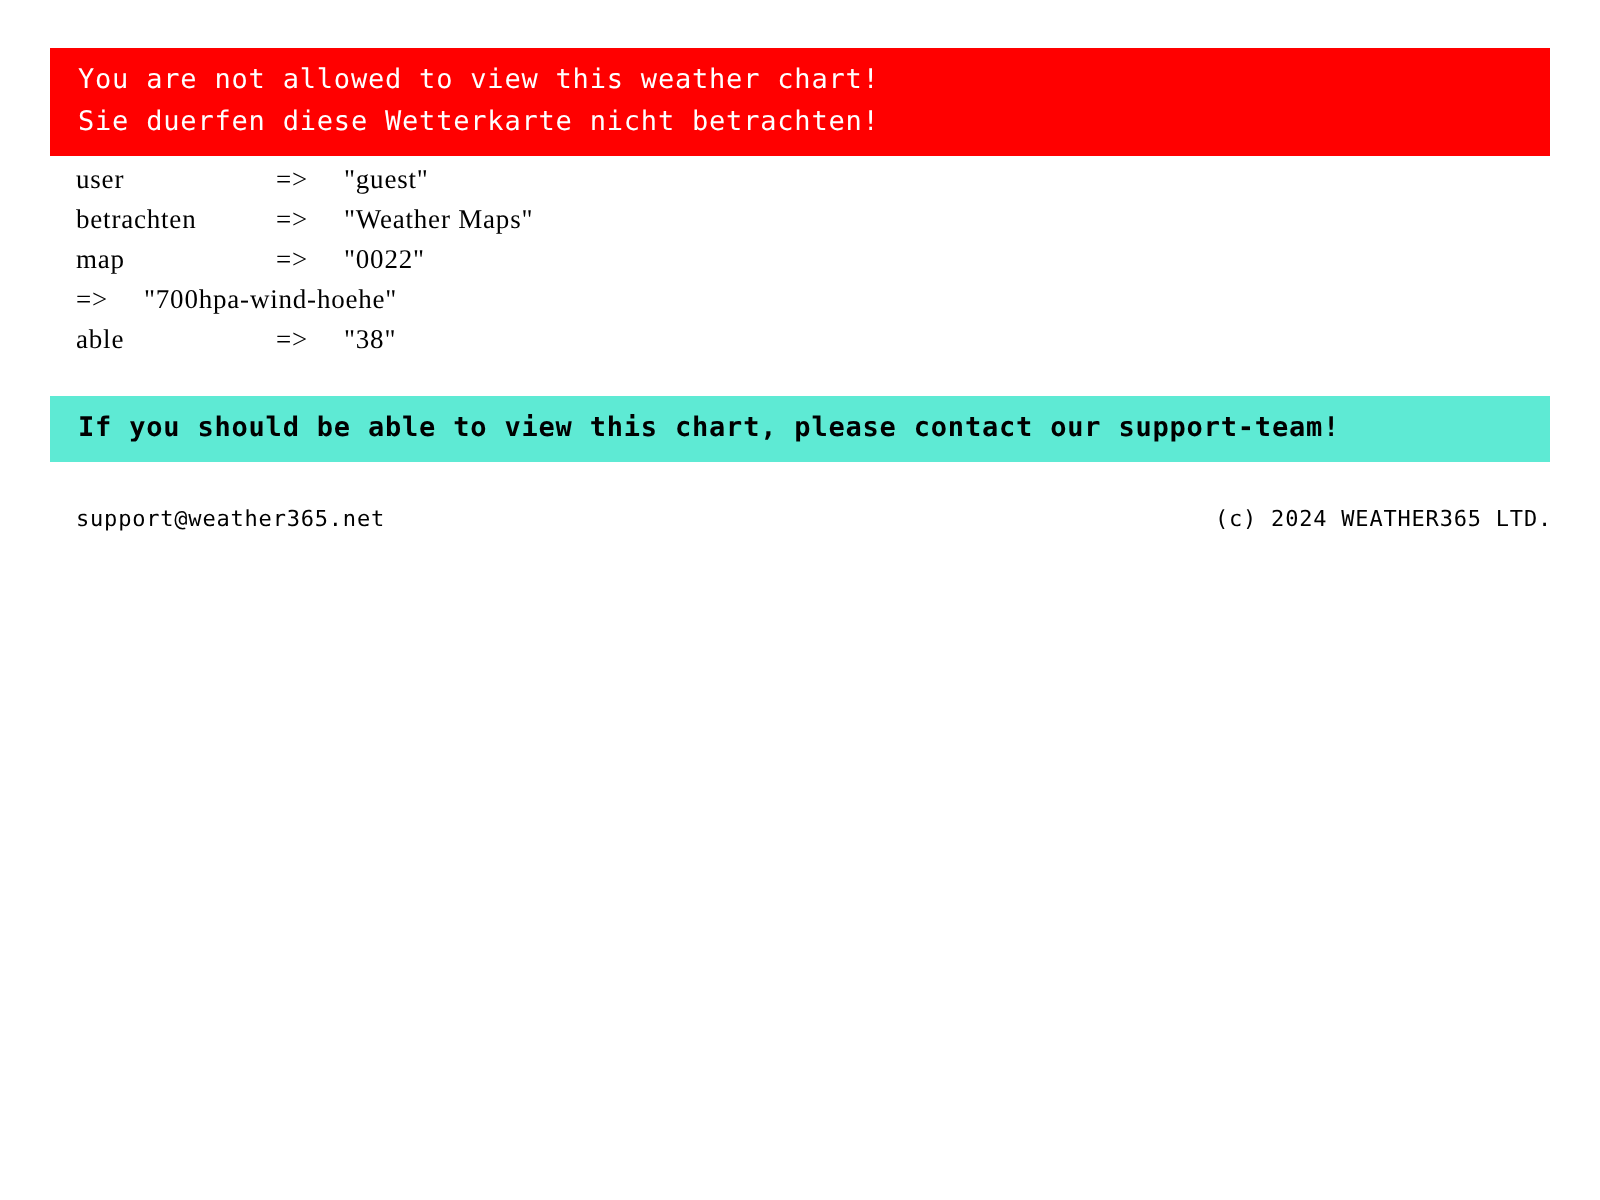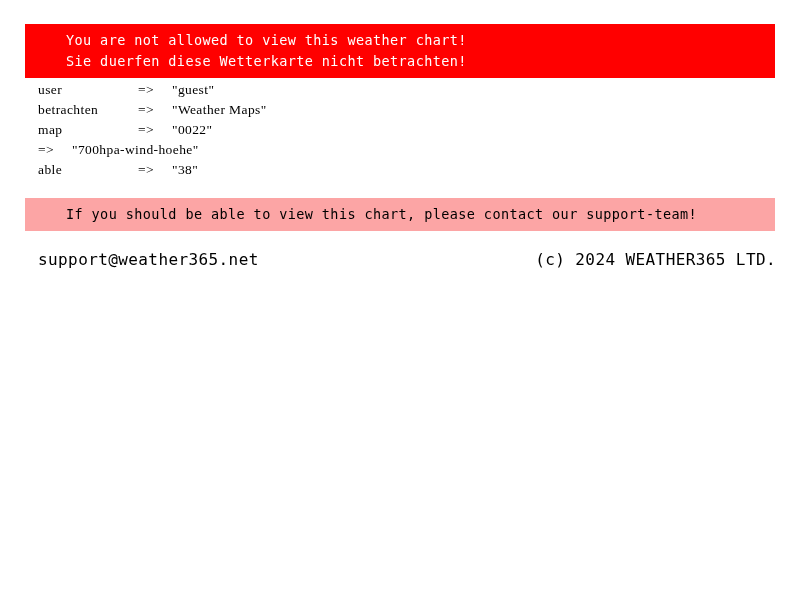--- a/index.html
+++ b/index.html
@@ -30,26 +30,26 @@
     letter-spacing: 0.4px;
     white-space: nowrap;
   }
   .banner-error {
     top: 24px;
     background: #ff0000;
     color: #ffffff;
   }
   .banner-info {
     top: 198px;
-    background: #fca5a5;
+    background: #5eead4;
     color: #000000;
+    font-weight: bold;
   }
   .banner-line {
     display: block;
-    margin-left: 27px;
   }
   .params {
     position: absolute;
     left: 38px;
     top: 80px;
     font-size: 13.5px;
     line-height: 20px;
     letter-spacing: 0.4px;
   }
   .param-row {
@@ -68,21 +68,21 @@
   }
   .param-val {
     display: inline-block;
     white-space: pre;
   }
   .footer {
     position: absolute;
     left: 38px;
     top: 250px;
     width: 738px;
-    font-size: 16px;
+    font-size: 11px;
     line-height: 20px;
     letter-spacing: 0.4px;
     display: flex;
     justify-content: space-between;
   }
   .footer a {
     color: #000000;
     text-decoration: none;
   }
 </style>

